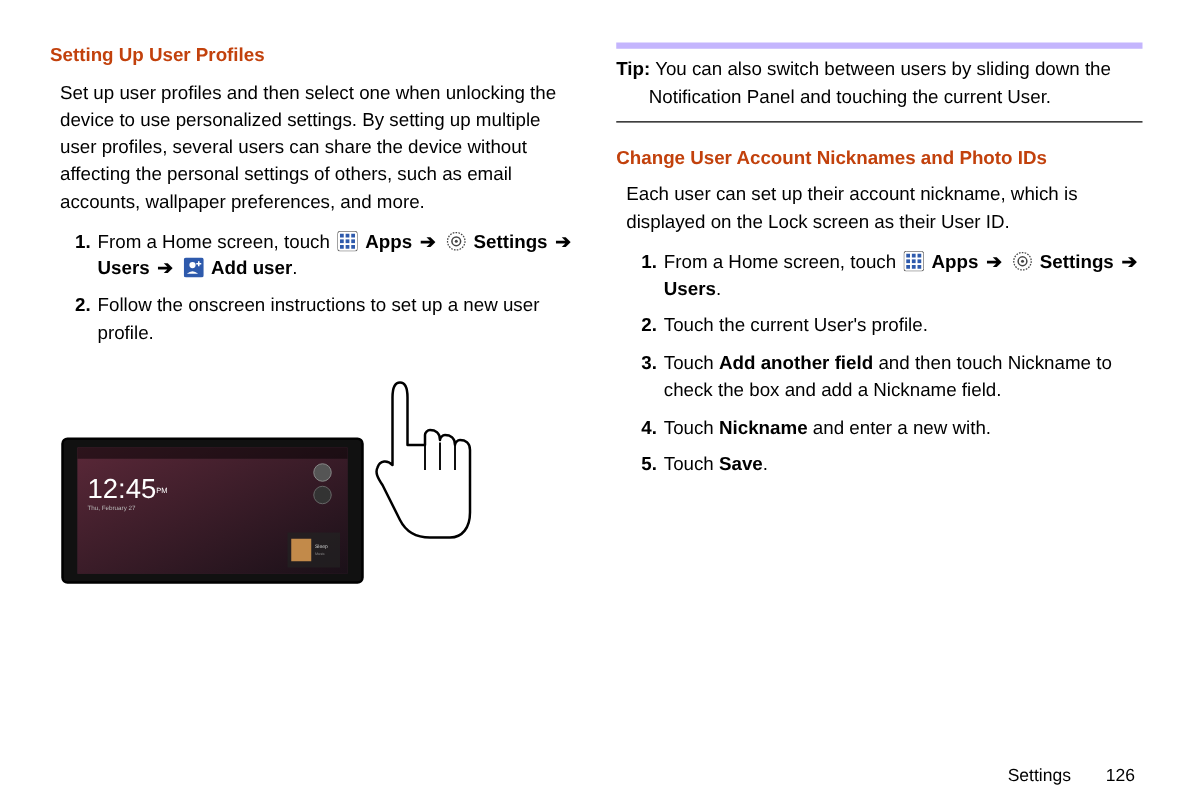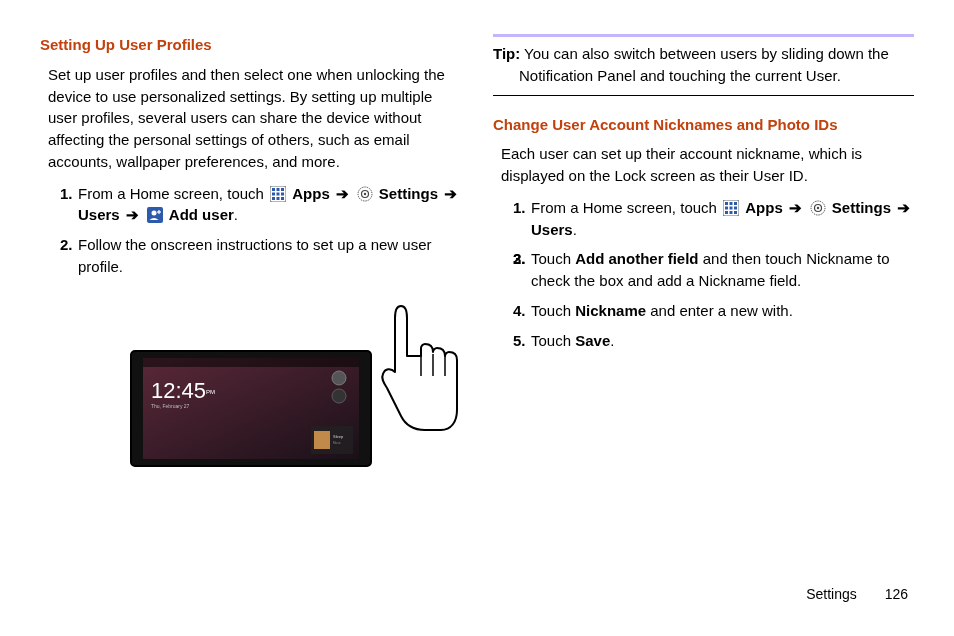--- a/index.html
+++ b/index.html
@@ -30,32 +30,32 @@
     .italic { font-style: italic; }
     .arrow { font-weight: bold; padding: 0 2px; }
     .icon {
       display: inline-block;
       width: 16px;
       height: 16px;
       vertical-align: -3px;
       margin: 0 2px;
     }
     .icon svg { display: block; width: 100%; height: 100%; }
-    .illus { text-align: right; margin-top: 18px; }
+    .illus { text-align: left; margin-top: 18px; }
     .illus svg { display: inline-block; }
     .tip {
-      border-top: 3px solid #c4b5fd;
+      border-top: 5px solid #c4b5fd;
       border-bottom: 1px solid #000;
       padding: 6px 0 8px 0;
       margin-bottom: 18px;
     }
     .tip-body { padding-left: 26px; text-indent: -26px; }
     .footer {
       position: absolute;
-      bottom: 32px;
+      bottom: 6px;
       right: 46px;
       font-size: 14px;
       margin-left: 20px;
     }
     .footer .pg { display: inline-block; margin-left: 24px; }
   </style>
 </head>
 <body>
 
 <div class="cols">
@@ -196,20 +196,21 @@
               <circle cx="8" cy="8" r="3.5" fill="none" stroke="#444" stroke-width="1.2"></circle>
               <circle cx="8" cy="8" r="1.2" fill="#444"></circle>
             </svg>
         </span>
         <span class="bold">Settings</span>
         <span class="arrow">➔</span>
         <span class="bold">Users</span><span>.</span>
       </li>
       <li>
         <span class="num">2.</span>
+        <span>Touch the current User's profile.</span>
       </li>
       <li>
         <span class="num">3.</span>
         <span>Touch </span><span class="bold">Add another field</span><span> and then touch Nickname to check the box and add a Nickname field.</span>
       </li>
       <li>
         <span class="num">4.</span>
         <span>Touch </span><span class="bold">Nickname</span><span> and enter a new with.</span>
       </li>
       <li>

